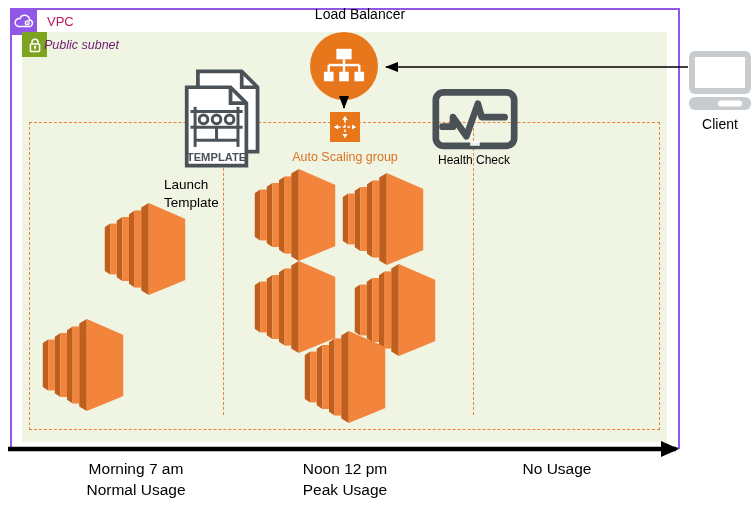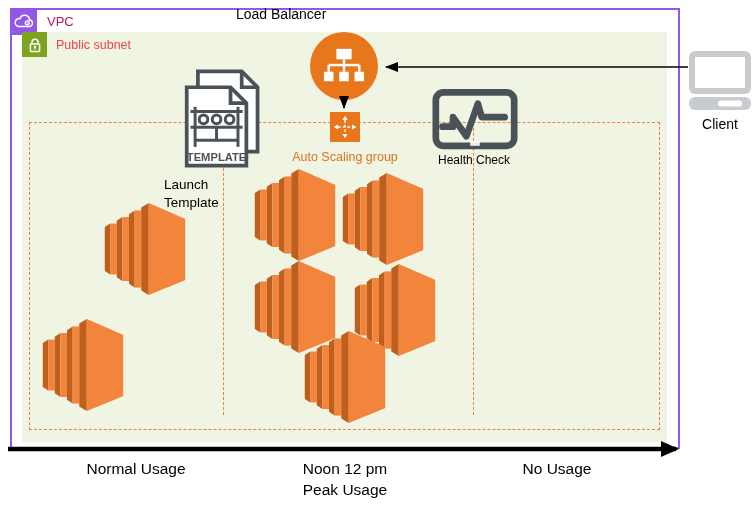--- a/index.html
+++ b/index.html
@@ -4,29 +4,29 @@
 <style>
   html,body{margin:0;padding:0;background:#ffffff;font-family:"Liberation Sans",sans-serif;color:#000;}
   .canvas{position:relative;width:753px;height:511px;background:#fff;overflow:hidden;}
 
   .vpc-box{position:absolute;left:10px;top:8px;width:670px;height:441px;border:2px solid #9257E6;box-sizing:border-box;background:#fff;}
   .vpc-icon{position:absolute;left:10px;top:8px;width:27px;height:27px;background:#9257E6;display:flex;align-items:center;justify-content:center;}
   .vpc-label{position:absolute;left:47px;top:14px;font-size:13px;color:#be185d;}
 
   .subnet-box{position:absolute;left:22px;top:32px;width:645px;height:410px;background:#F0F4E2;}
   .subnet-icon{position:absolute;left:22px;top:32px;width:25px;height:25px;background:#7CA41F;display:flex;align-items:center;justify-content:center;}
-  .subnet-label{position:absolute;left:56px;top:38px;font-size:12.5px;color:#ef4444;}
+  .subnet-label{position:absolute;left:44px;top:38px;font-size:12.5px;color:#701a75;font-style:italic;}
 
   .asg-box{position:absolute;left:29px;top:122px;width:631px;height:308px;border:1.5px dashed #E8823C;box-sizing:border-box;}
   .section-divider{position:absolute;top:123px;height:292px;width:0;border-left:1.5px dashed #E8823C;}
   .divider-morning-noon{left:223px;}
   .divider-noon-night{left:473px;}
 
   .lb-circle{position:absolute;left:310px;top:32px;width:68px;height:68px;border-radius:50%;background:#E8761B;display:flex;align-items:center;justify-content:center;}
-  .lb-label{position:absolute;left:236px;top:6px;width:200px;font-size:14px;}
+  .lb-label{position:absolute;left:260px;top:6px;width:200px;text-align:center;font-size:14px;}
 
   .asg-icon{position:absolute;left:330px;top:112px;width:30px;height:30px;background:#E8761B;display:flex;align-items:center;justify-content:center;}
   .asg-label{position:absolute;left:245px;top:150px;width:200px;text-align:center;font-size:12.5px;color:#D9731F;}
 
   .lt-icon{position:absolute;left:183px;top:66px;}
   .lt-label{position:absolute;left:164px;top:176px;width:120px;font-size:13.5px;line-height:1.35;}
 
   .hc-icon{position:absolute;left:432px;top:88px;}
   .hc-label{position:absolute;left:414px;top:153px;width:120px;text-align:center;font-size:12px;}
 
@@ -192,20 +192,21 @@
       <marker id="ahBig" markerUnits="userSpaceOnUse" markerWidth="20" markerHeight="18" refX="15" refY="8" orient="auto">
         <path d="M0,0 L18,8 L0,16 Z" fill="#000"></path>
       </marker>
     </defs>
     <path d="M688,67 L386,67" stroke="#000" stroke-width="1.6" marker-end="url(#ahSmall)"></path>
     <path d="M344,100 L344,108" stroke="#000" stroke-width="2" marker-end="url(#ahSmall)"></path>
     <path d="M8,449 L676,449" stroke="#000" stroke-width="4.5" marker-end="url(#ahBig)"></path>
   </svg>
 
   <div class="phase phase-morning">
+    <div>Morning 7 am</div>
     <div>Normal Usage</div>
   </div>
   <div class="phase phase-noon">
     <div>Noon 12 pm</div>
     <div>Peak Usage</div>
   </div>
   <div class="phase phase-night">
     <div>No Usage</div>
   </div>
 

